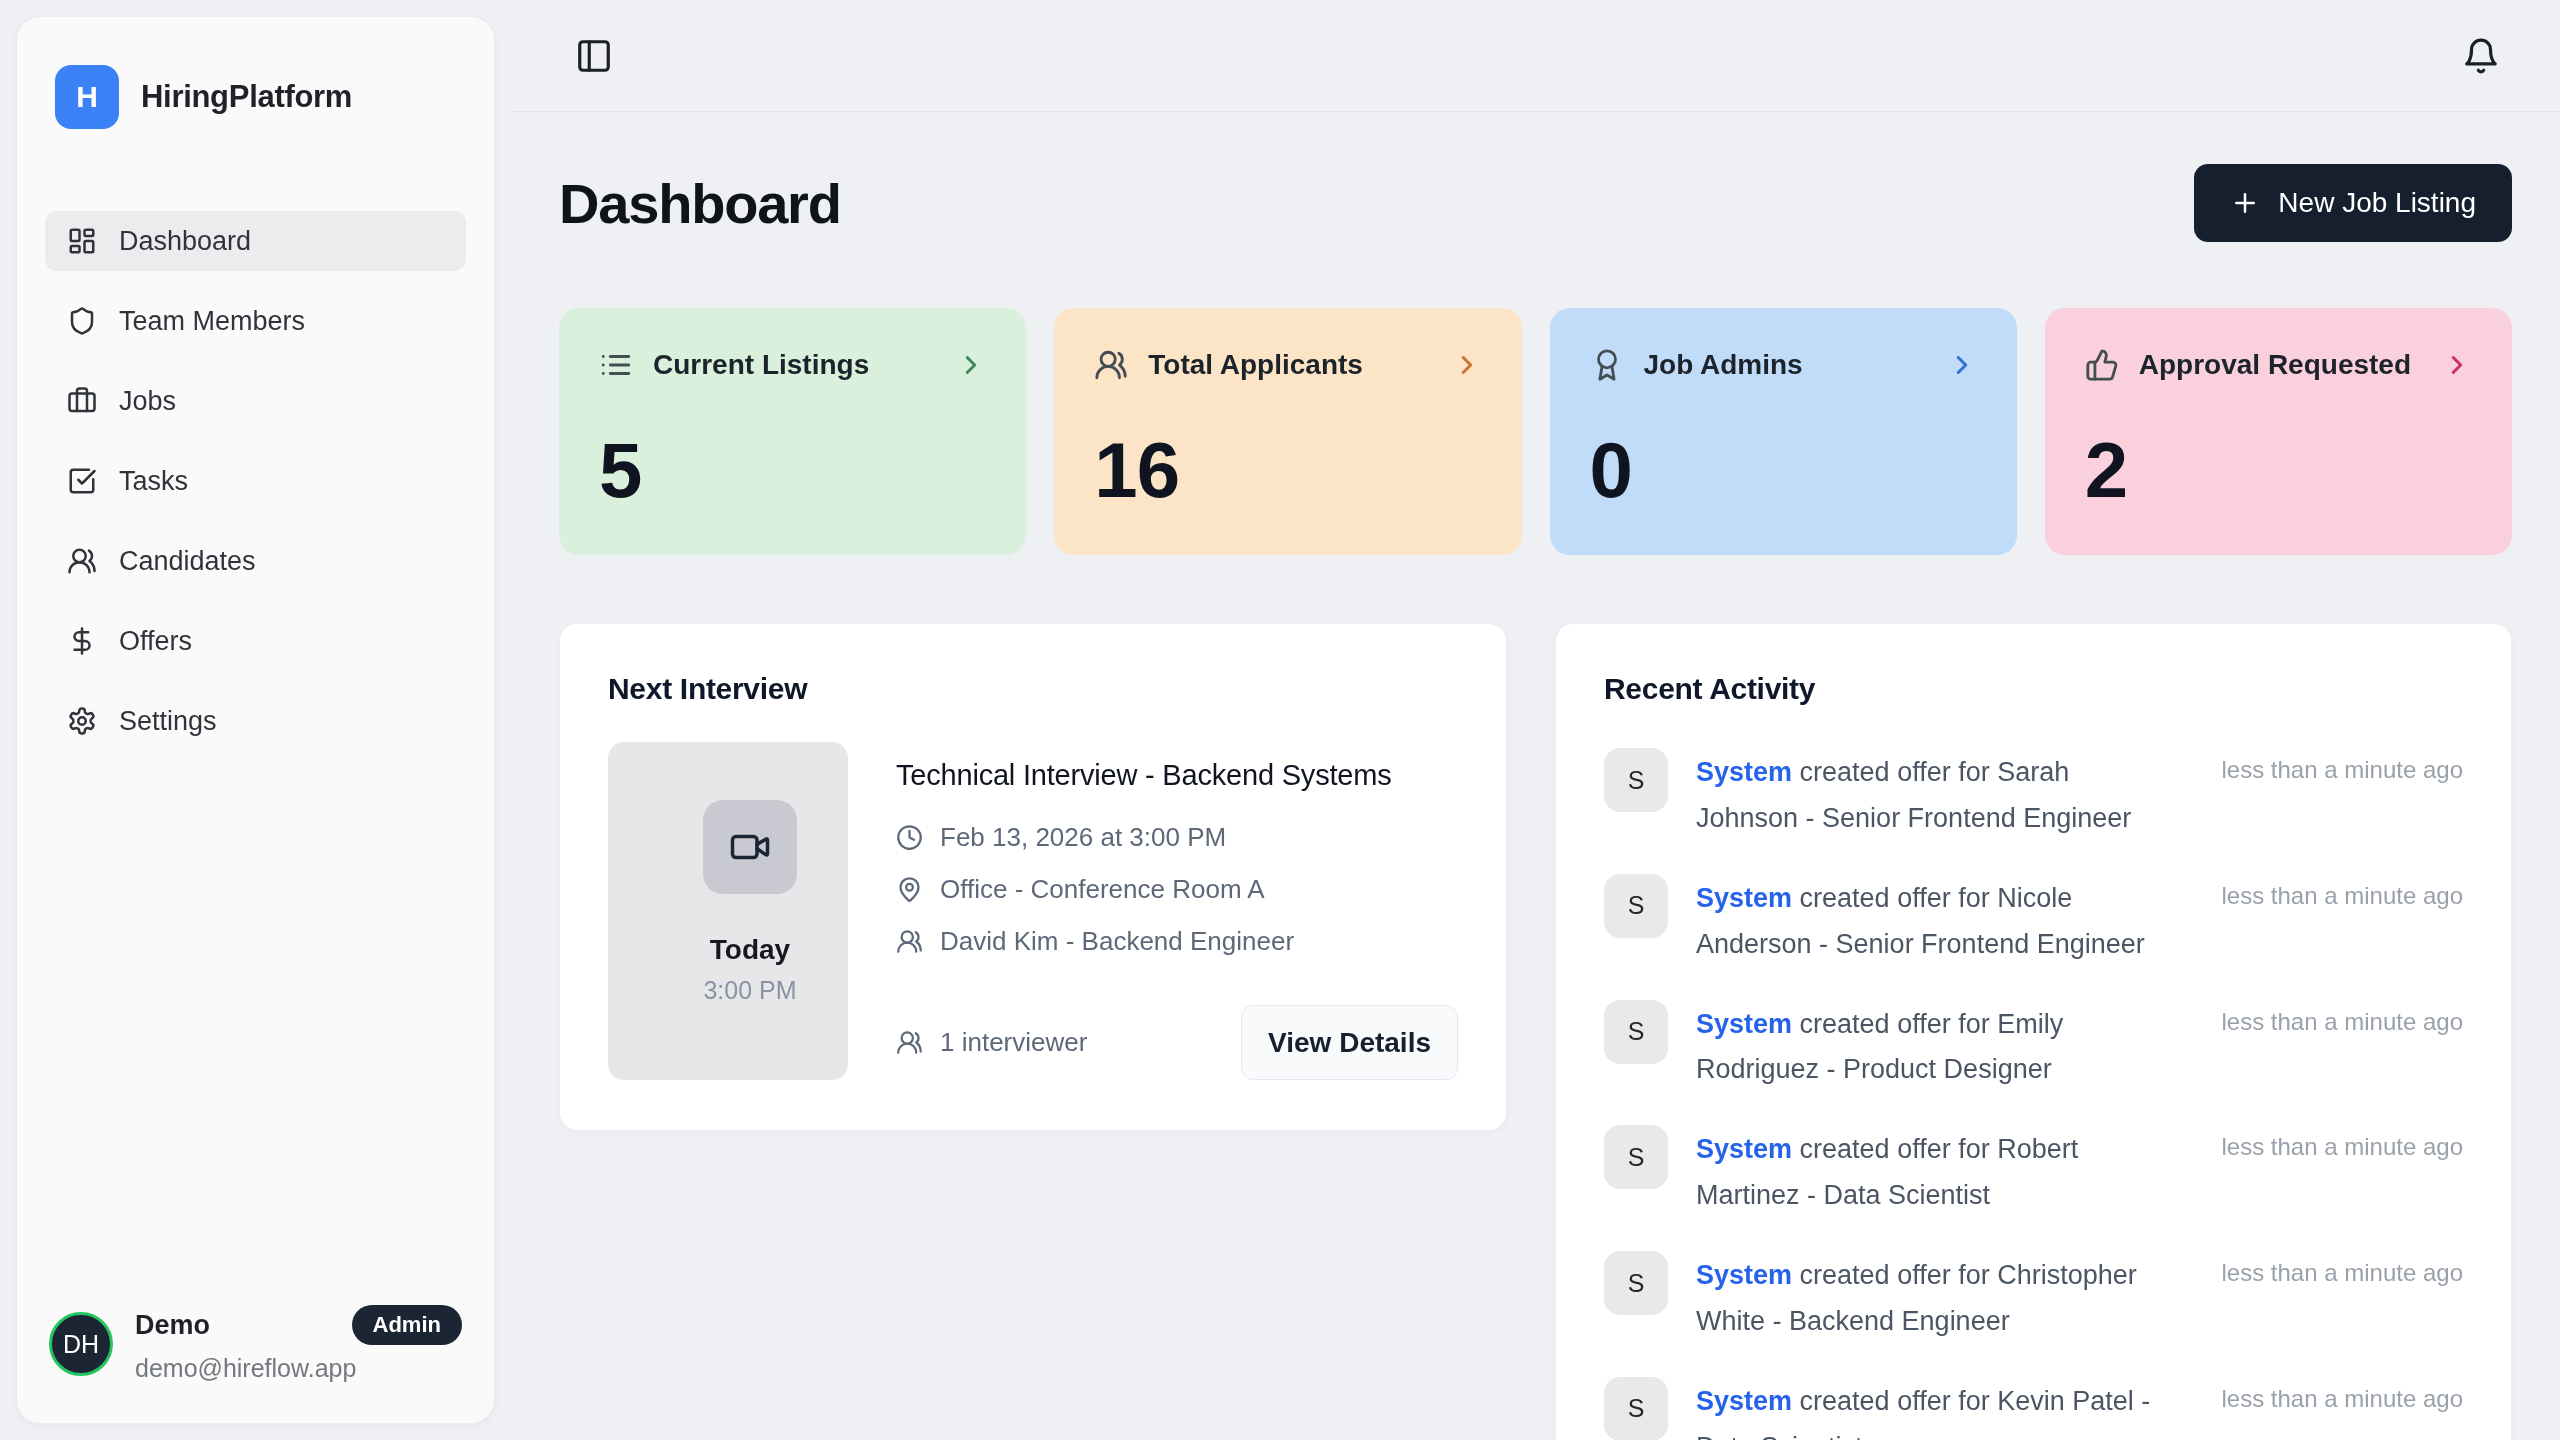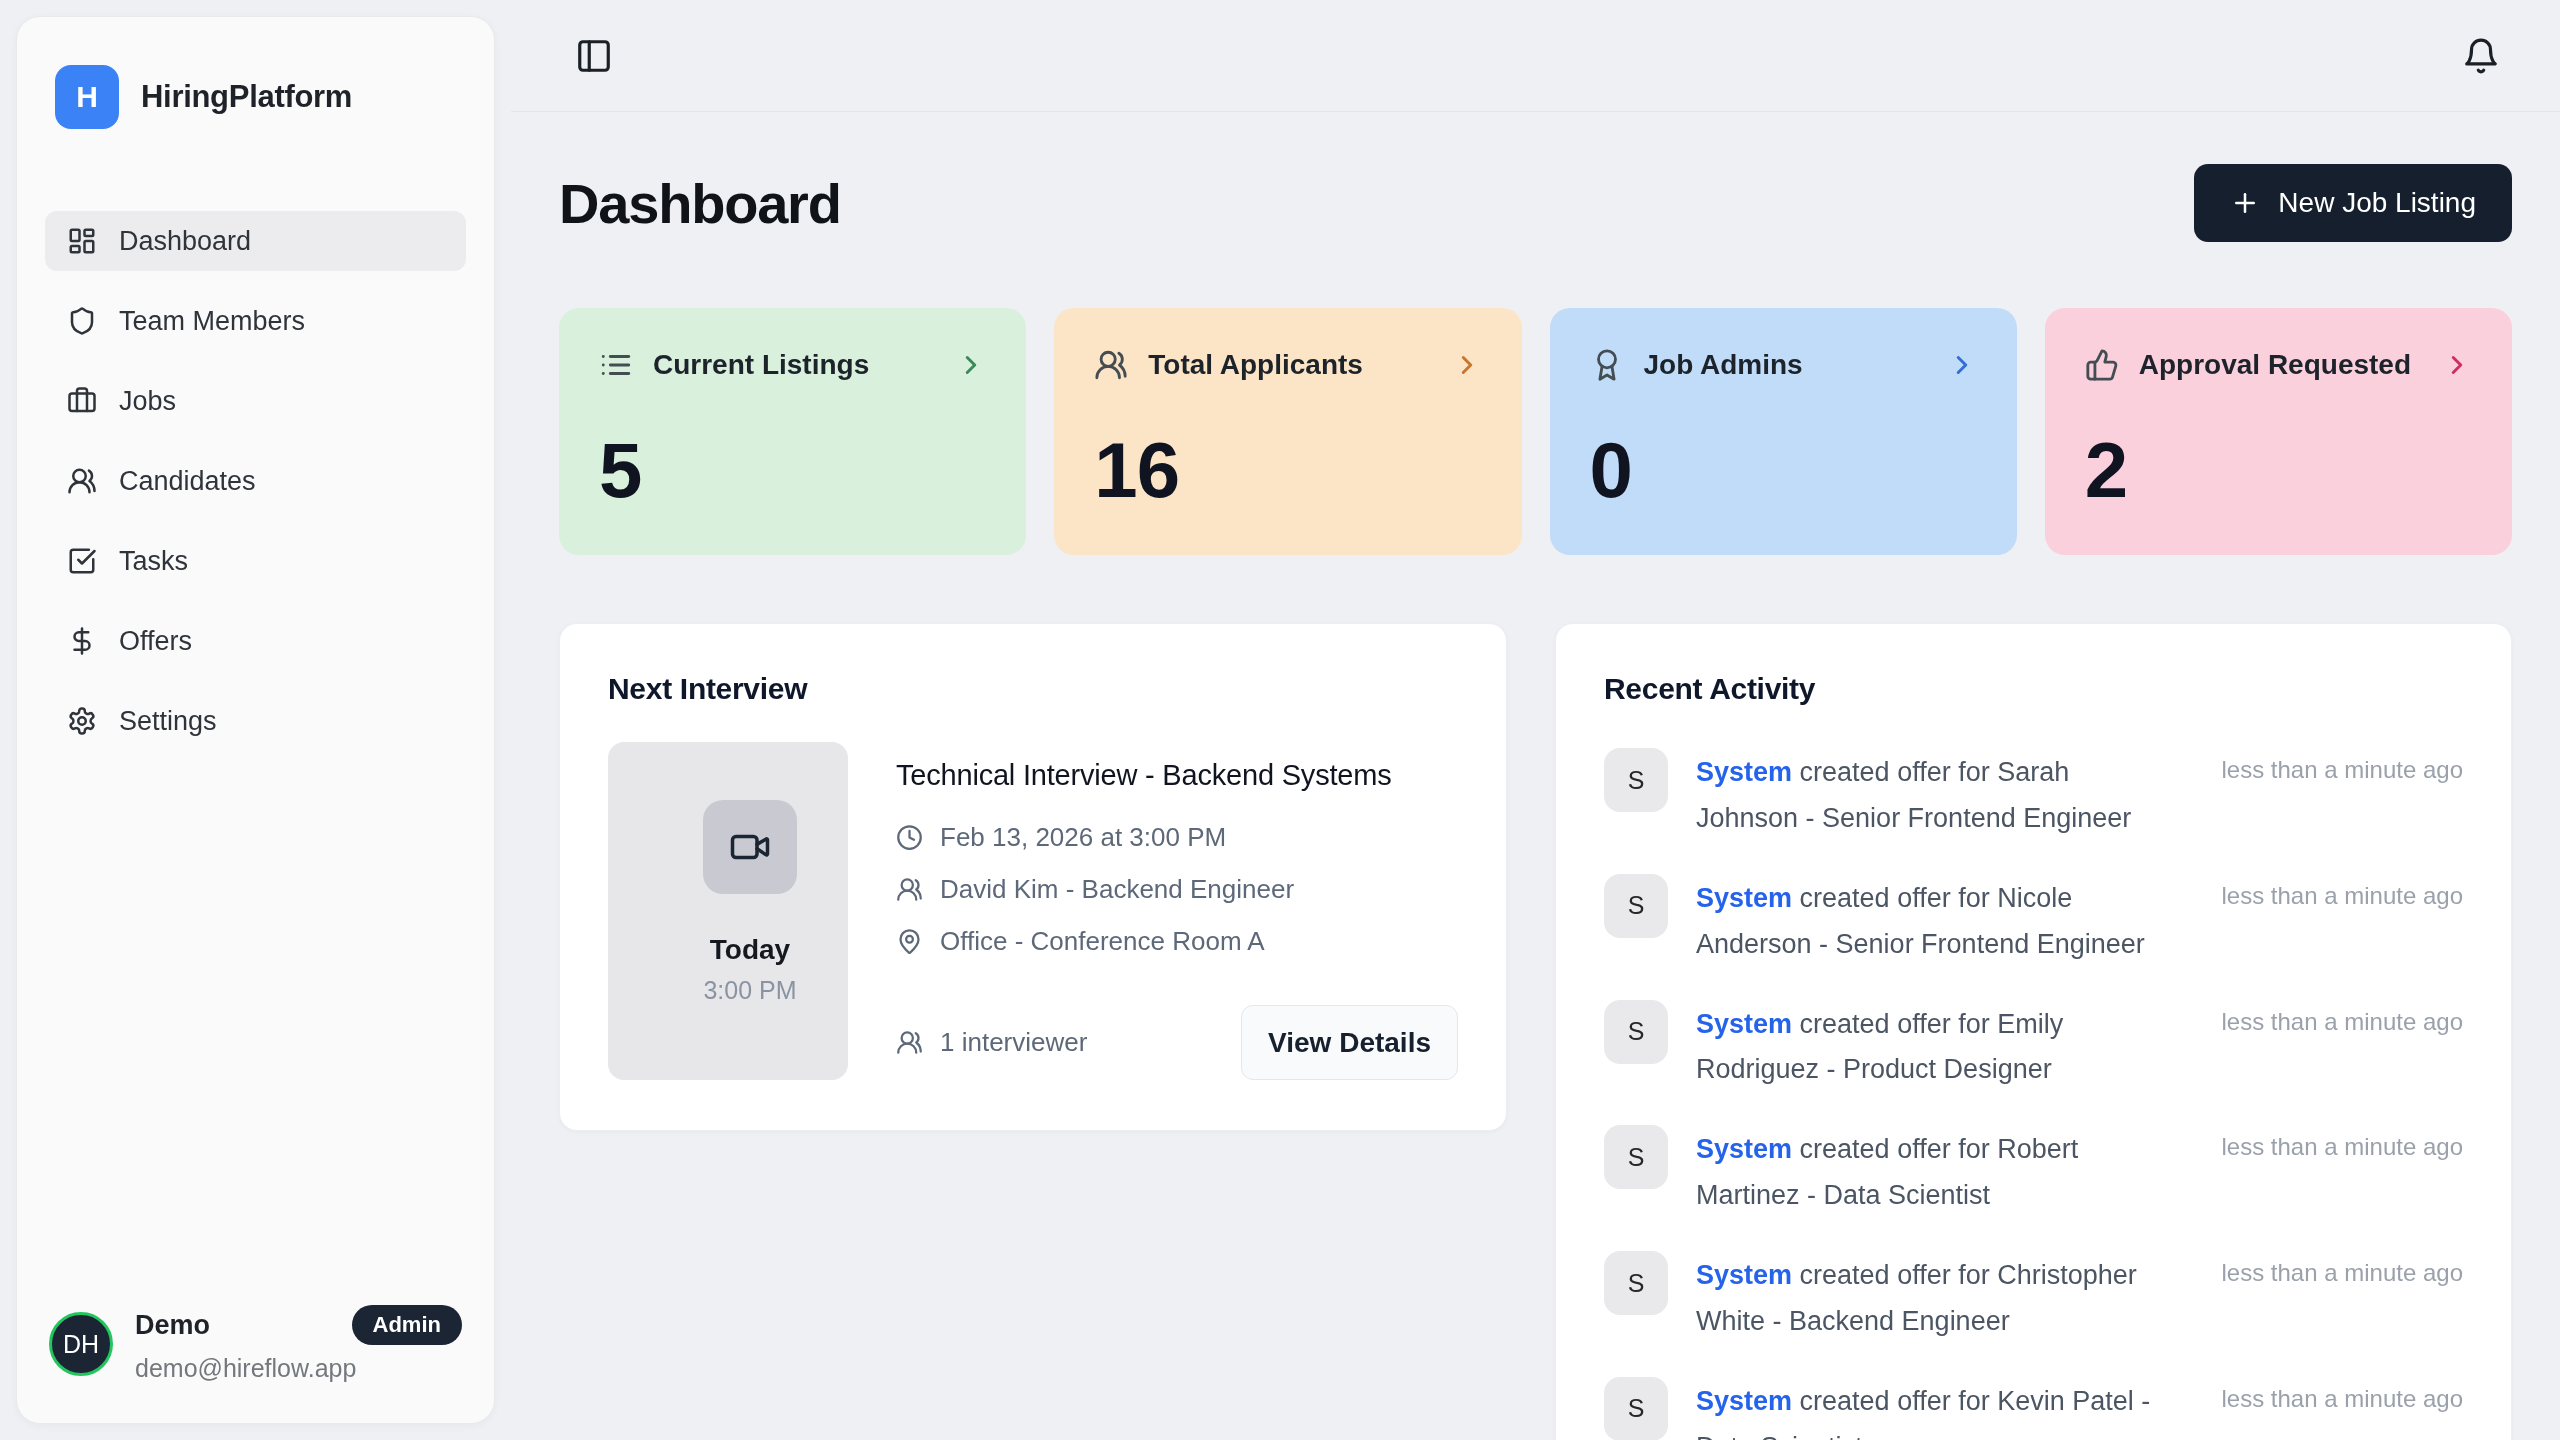--- a/index.html
+++ b/index.html
@@ -174,35 +174,35 @@
         <svg viewBox="0 0 24 24" fill="none" stroke="currentColor" stroke-width="2" stroke-linecap="round" stroke-linejoin="round">
             <path d="M16 20V4a2 2 0 0 0-2-2h-4a2 2 0 0 0-2 2v16"></path>
             <rect x="2" y="6" width="20" height="14" rx="2"></rect>
           </svg>
       </span>
       <span>Jobs</span>
     </div>
     <div class="nav-item">
       <span class="nav-icon">
         <svg viewBox="0 0 24 24" fill="none" stroke="currentColor" stroke-width="2" stroke-linecap="round" stroke-linejoin="round">
+            <path d="M21 10.5V19a2 2 0 0 1-2 2H5a2 2 0 0 1-2-2V5a2 2 0 0 1 2-2h12.5"></path>
+            <path d="m9 11 3 3L22 4"></path>
+          </svg>
+      </span>
+      <span>Tasks</span>
+    </div>
+    <div class="nav-item">
+      <span class="nav-icon">
+        <svg viewBox="0 0 24 24" fill="none" stroke="currentColor" stroke-width="2" stroke-linecap="round" stroke-linejoin="round">
             <path d="M18 21a8 8 0 0 0-16 0"></path>
             <circle cx="10" cy="8" r="5"></circle>
             <path d="M22 20c0-3.37-2-6.5-4-8a5 5 0 0 0-.45-8.3"></path>
           </svg>
       </span>
       <span>Candidates</span>
-    </div>
-    <div class="nav-item">
-      <span class="nav-icon">
-        <svg viewBox="0 0 24 24" fill="none" stroke="currentColor" stroke-width="2" stroke-linecap="round" stroke-linejoin="round">
-            <path d="M21 10.5V19a2 2 0 0 1-2 2H5a2 2 0 0 1-2-2V5a2 2 0 0 1 2-2h12.5"></path>
-            <path d="m9 11 3 3L22 4"></path>
-          </svg>
-      </span>
-      <span>Tasks</span>
     </div>
     <div class="nav-item">
       <span class="nav-icon">
         <svg viewBox="0 0 24 24" fill="none" stroke="currentColor" stroke-width="2" stroke-linecap="round" stroke-linejoin="round">
             <line x1="12" y1="2" x2="12" y2="22"></line>
             <path d="M17 5H9.5a3.5 3.5 0 0 0 0 7h5a3.5 3.5 0 0 1 0 7H6"></path>
           </svg>
       </span>
       <span>Offers</span>
     </div>
@@ -371,35 +371,35 @@
                 <svg viewBox="0 0 24 24" fill="none" stroke="currentColor" stroke-width="2" stroke-linecap="round" stroke-linejoin="round">
                     <circle cx="12" cy="12" r="10"></circle>
                     <polyline points="12 6 12 12 16 14"></polyline>
                   </svg>
               </span>
               <span>Feb 13, 2026 at 3:00 PM</span>
             </div>
             <div class="meta-row">
               <span>
                 <svg viewBox="0 0 24 24" fill="none" stroke="currentColor" stroke-width="2" stroke-linecap="round" stroke-linejoin="round">
+                    <path d="M20 10c0 4.993-5.539 10.193-7.399 11.799a1 1 0 0 1-1.202 0C9.539 20.193 4 14.993 4 10a8 8 0 0 1 16 0"></path>
+                    <circle cx="12" cy="10" r="3"></circle>
+                  </svg>
+              </span>
+              <span>Office - Conference Room A</span>
+            </div>
+            <div class="meta-row">
+              <span>
+                <svg viewBox="0 0 24 24" fill="none" stroke="currentColor" stroke-width="2" stroke-linecap="round" stroke-linejoin="round">
                     <path d="M18 21a8 8 0 0 0-16 0"></path>
                     <circle cx="10" cy="8" r="5"></circle>
                     <path d="M22 20c0-3.37-2-6.5-4-8a5 5 0 0 0-.45-8.3"></path>
                   </svg>
               </span>
               <span>David Kim - Backend Engineer</span>
-            </div>
-            <div class="meta-row">
-              <span>
-                <svg viewBox="0 0 24 24" fill="none" stroke="currentColor" stroke-width="2" stroke-linecap="round" stroke-linejoin="round">
-                    <path d="M20 10c0 4.993-5.539 10.193-7.399 11.799a1 1 0 0 1-1.202 0C9.539 20.193 4 14.993 4 10a8 8 0 0 1 16 0"></path>
-                    <circle cx="12" cy="10" r="3"></circle>
-                  </svg>
-              </span>
-              <span>Office - Conference Room A</span>
             </div>
           </div>
           <div class="interview-footer">
             <div class="meta-row">
               <span>
                 <svg viewBox="0 0 24 24" fill="none" stroke="currentColor" stroke-width="2" stroke-linecap="round" stroke-linejoin="round">
                     <path d="M18 21a8 8 0 0 0-16 0"></path>
                     <circle cx="10" cy="8" r="5"></circle>
                     <path d="M22 20c0-3.37-2-6.5-4-8a5 5 0 0 0-.45-8.3"></path>
                   </svg>

